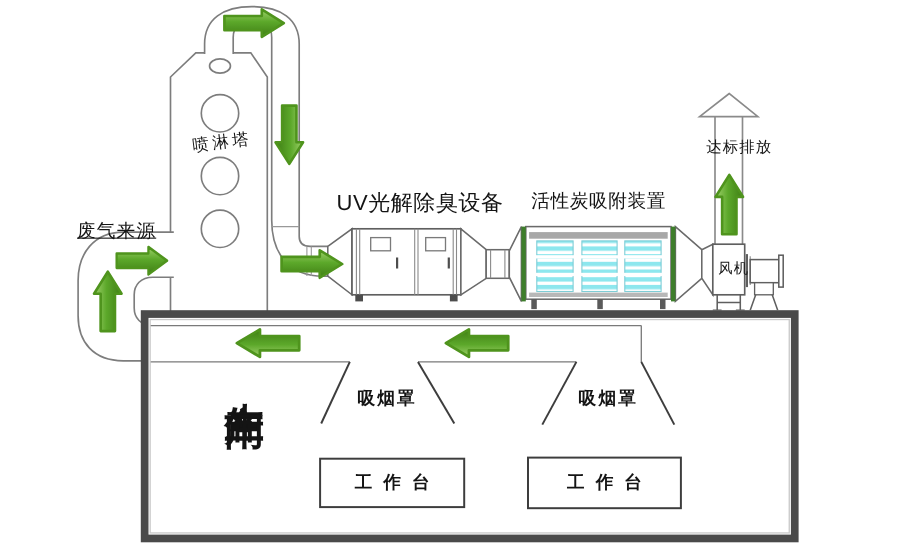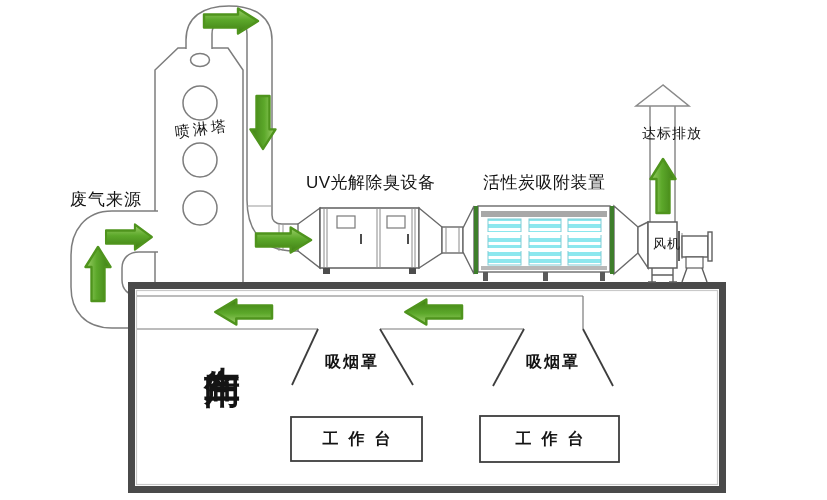--- a/index.html
+++ b/index.html
@@ -2,23 +2,23 @@
 <html style="--arrow-green: #5CA82A; --arrow-green-light: #9ED06B; --arrow-green-dark: #3F7E15; --arrow-edge: #4F941D; --carbon-stripe-cyan: #8DE7EE; --carbon-edge-green: #3E7E2B; --line-gray: #7D7D7D; --wall-dark: #4A4A4A;"><head>
 <meta charset="utf-8">
 <style>
   html,body{margin:0;padding:0;background:#fff;}
   .stage{
     position:relative;width:827px;height:500px;background:#ffffff;overflow:hidden;
     font-family:"Liberation Sans","DejaVu Sans",sans-serif;color:#1a1a1a;
   }
   .stage svg{position:absolute;left:0;top:0;}
   .lbl{position:absolute;white-space:nowrap;color:#141414;}
-  .lbl-waste{left:70px;top:188px;font-size:17px;letter-spacing:1px;}
+  .lbl-waste{left:70px;top:198px;font-size:17px;letter-spacing:1px;text-decoration:underline;}
   .lbl-tower{left:175px;top:120px;font-size:15px;letter-spacing:3px;transform:rotate(-7deg);}
-  .lbl-uv{left:306px;top:171px;font-size:17px;letter-spacing:.5px;}
+  .lbl-uv{left:306px;top:171px;font-size:20px;letter-spacing:.5px;}
   .lbl-carbon{left:483px;top:171px;font-size:17px;letter-spacing:.5px;}
   .lbl-discharge{left:642px;top:125px;font-size:14px;letter-spacing:1px;}
   .lbl-fan{left:653px;top:235px;font-size:13px;letter-spacing:1px;}
   .lbl-workshop{
     left:197px;top:337px;font-size:36px;font-weight:bold;
     writing-mode:vertical-rl;letter-spacing:2px;white-space:nowrap;
   }
   .lbl-center{display:flex;align-items:center;justify-content:center;font-weight:bold;}
   .hood1{left:302px;top:348px;width:100px;height:28px;font-size:16px;letter-spacing:2px;}
   .hood2{left:503px;top:348px;width:100px;height:28px;font-size:16px;letter-spacing:2px;}

